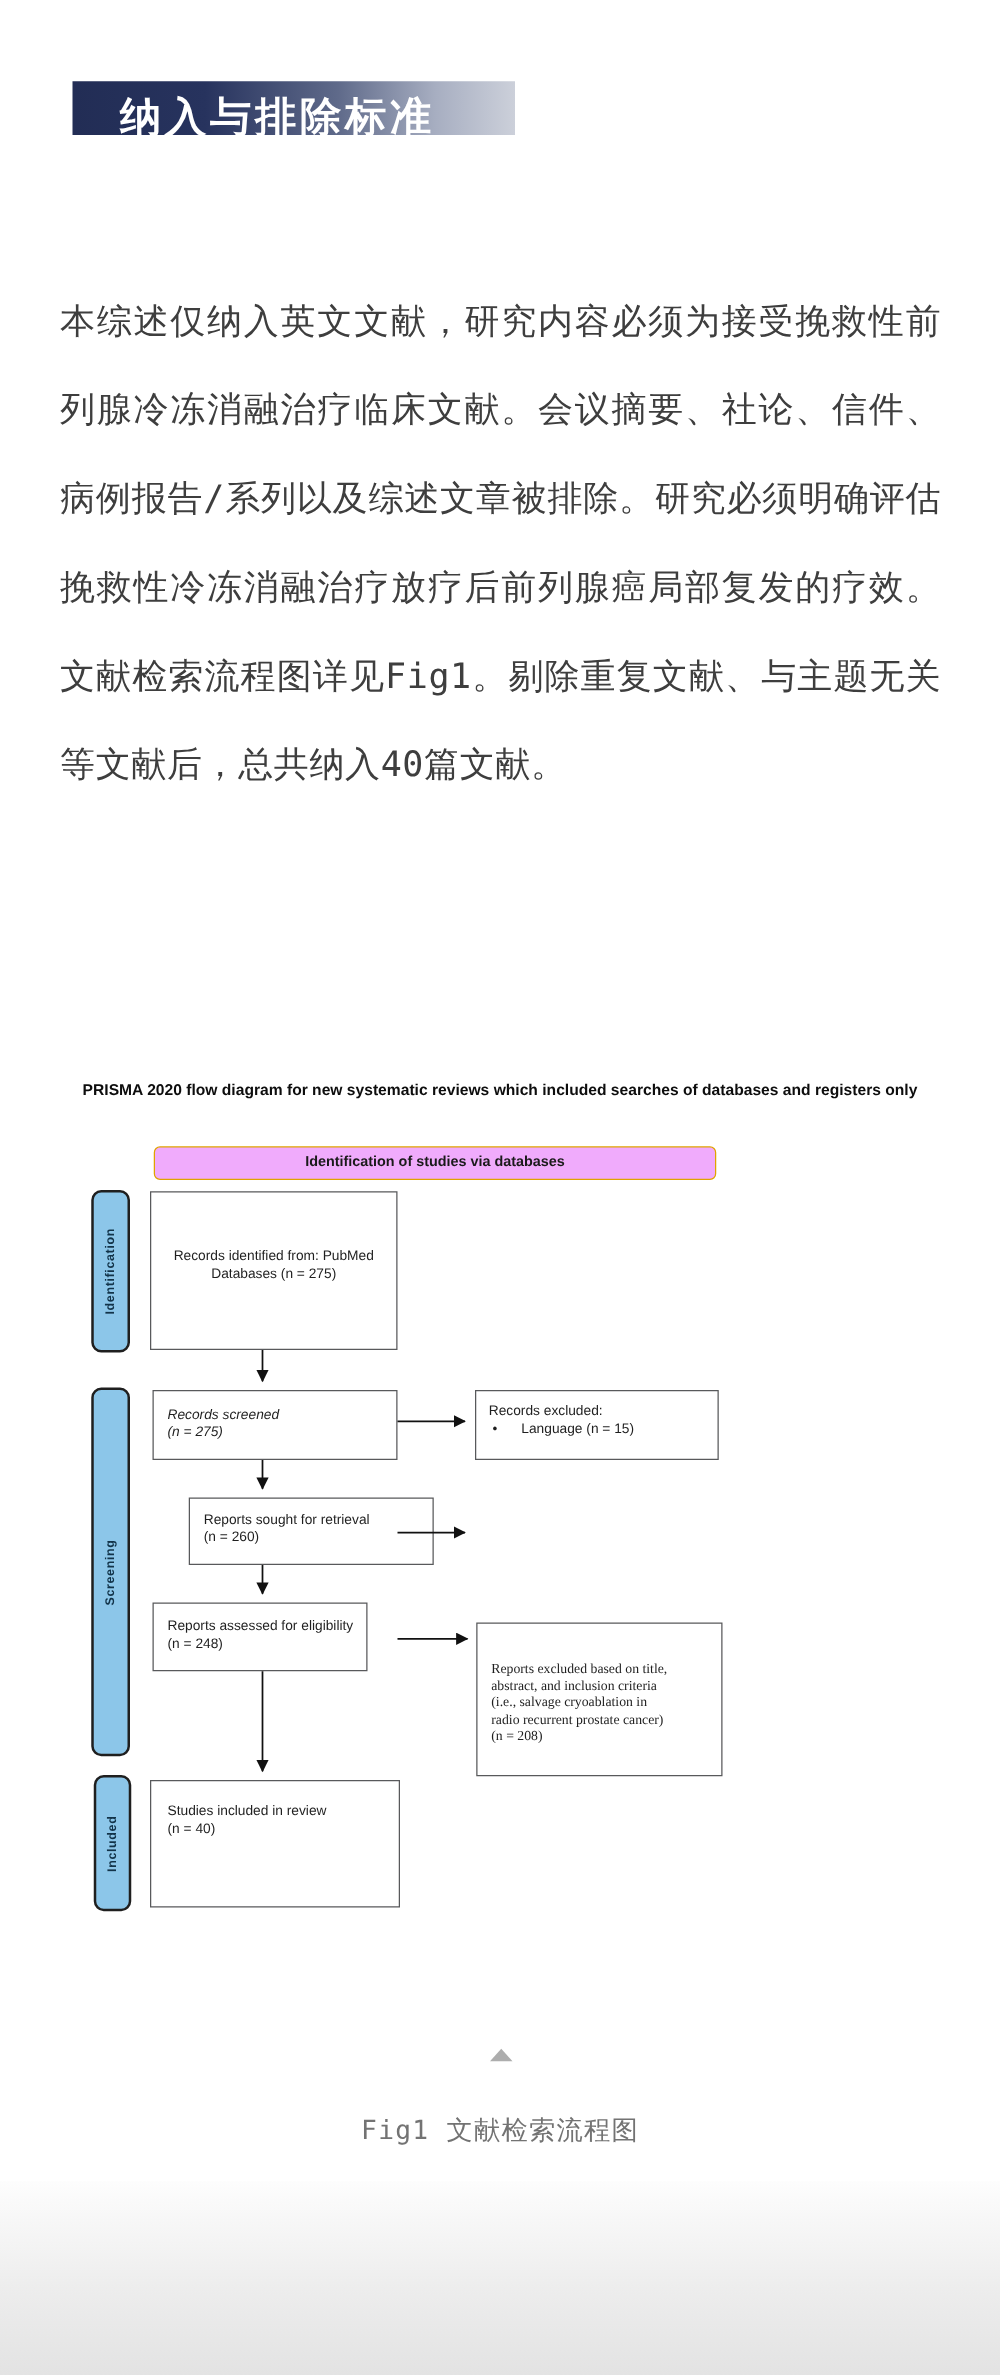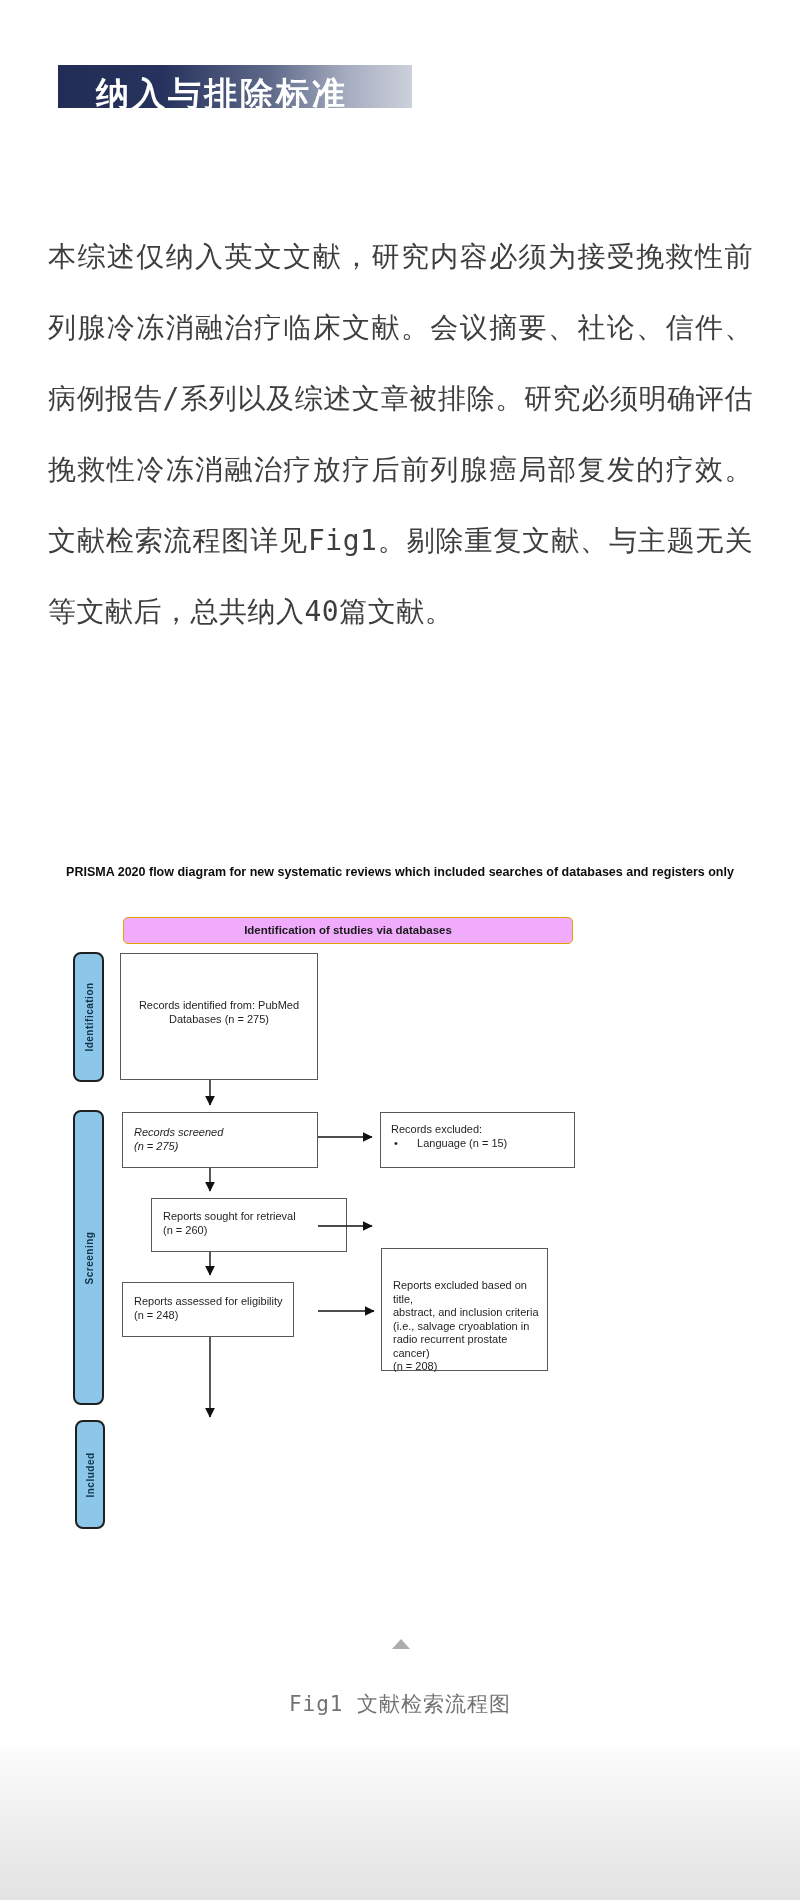--- a/index.html
+++ b/index.html
@@ -94,28 +94,32 @@
     <span class="ln">Reports sought for retrieval</span>
     <span class="ln">(n = 260)</span>
   </div>
 
 
   <div class="abs fbox" style="left:122px;top:1282px;width:172px;height:55px;padding:11px 6px 0 11px;">
     <span class="ln">Reports assessed for eligibility</span>
     <span class="ln">(n = 248)</span>
   </div>
 
-  <div class="abs fbox" style="left:381px;top:1248px;width:167px;height:123px;padding:30px 4px 0 11px;line-height:13.5px;">
+  <div class="abs fbox" style="left:381px;top:1298px;width:197px;height:123px;padding:30px 4px 0 11px;line-height:13.5px;font-family:Liberation Serif, serif;">
     <span class="ln">Reports excluded based on title,</span>
     <span class="ln">abstract, and inclusion criteria</span>
     <span class="ln">(i.e., salvage cryoablation in</span>
     <span class="ln">radio recurrent prostate cancer)</span>
     <span class="ln">(n = 208)</span>
   </div>
 
+  <div class="abs fbox" style="left:120px;top:1424px;width:200px;height:102px;padding:17px 6px 0 13px;">
+    <span class="ln">Studies included in review</span>
+    <span class="ln">(n = 40)</span>
+  </div>
 
   <svg class="abs arrows" width="800" height="1900" viewBox="0 0 800 1900">
     <defs>
       <marker id="ah" markerWidth="8" markerHeight="8" refX="6.5" refY="3.5" orient="auto">
         <path d="M0,0 L7,3.5 L0,7 Z" fill="#111"></path>
       </marker>
     </defs>
     <g stroke="#111" stroke-width="1.4" fill="none">
       <line x1="210" y1="1080" x2="210" y2="1105" marker-end="url(#ah)"></line>
       <line x1="318" y1="1137" x2="372" y2="1137" marker-end="url(#ah)"></line>

